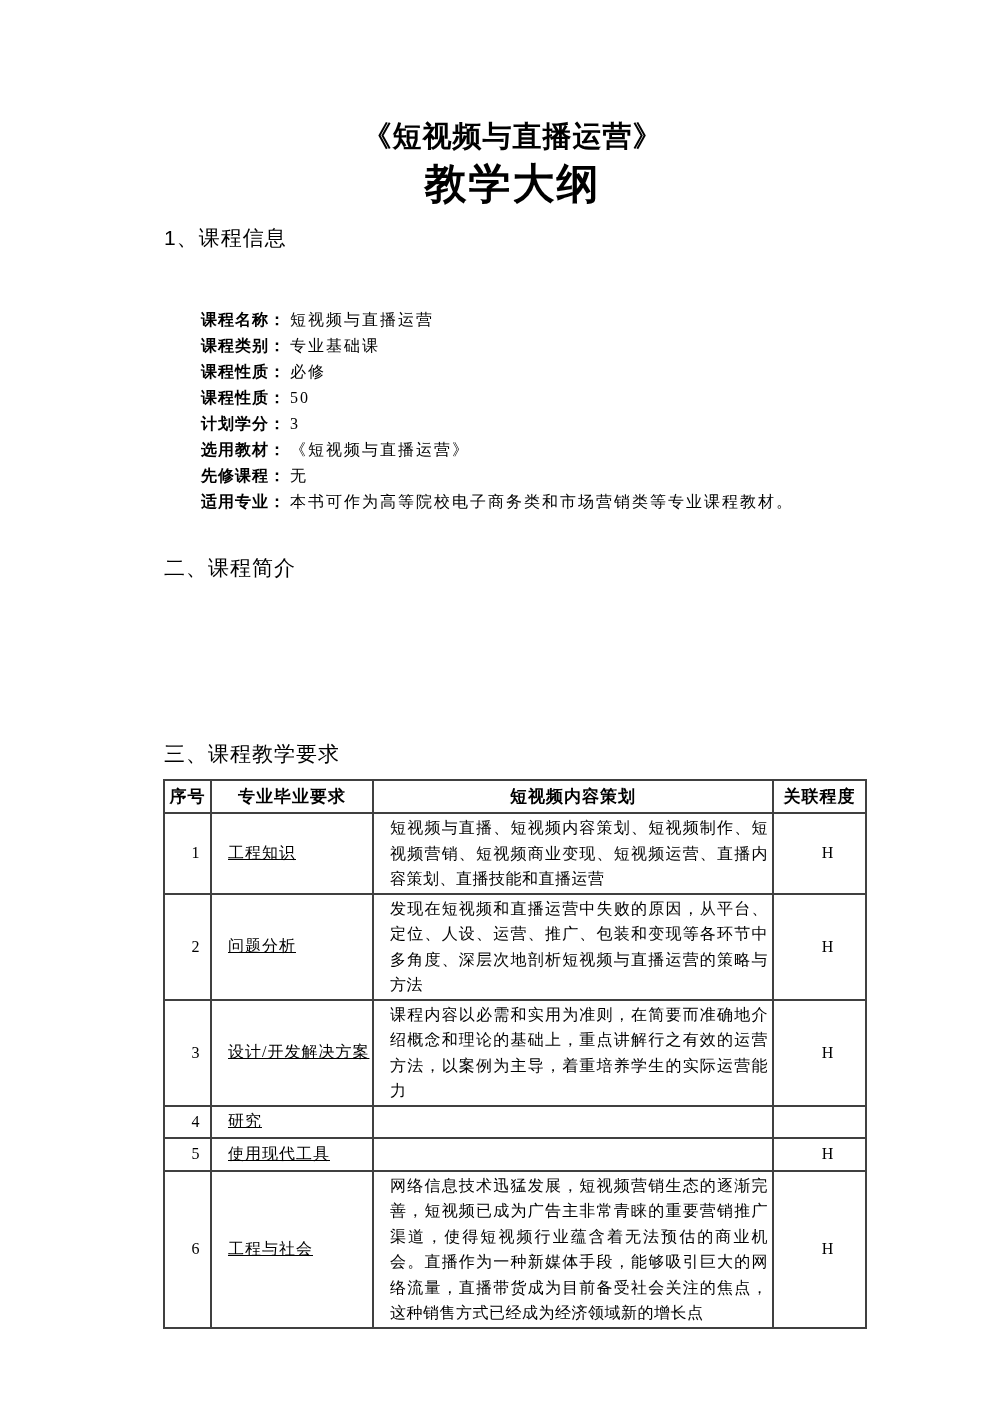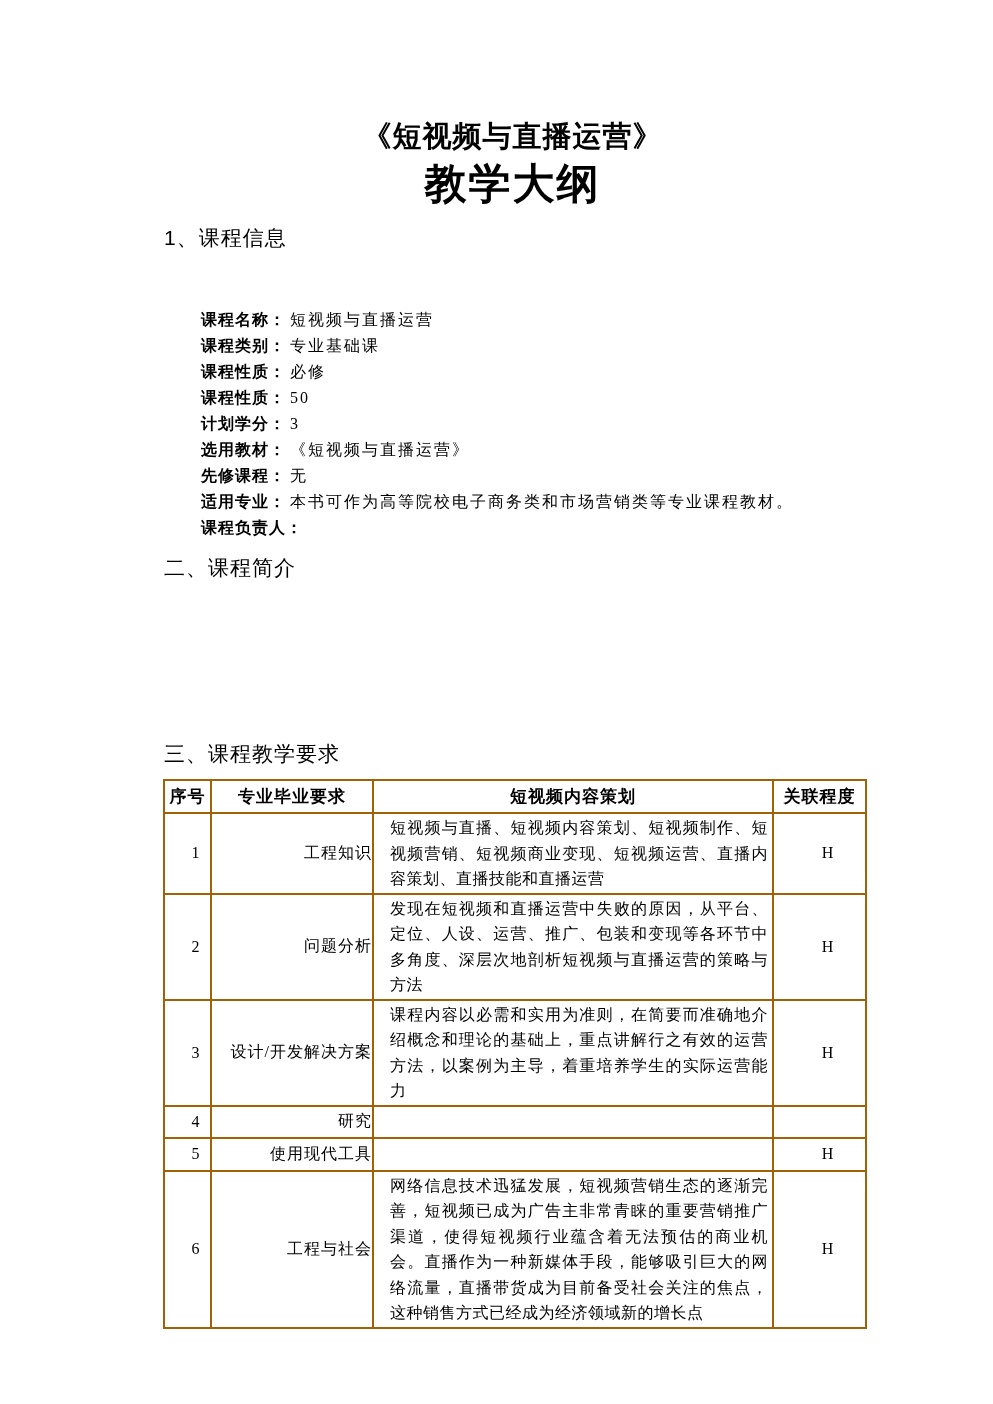--- a/index.html
+++ b/index.html
@@ -57,32 +57,32 @@
     text-align: justify; text-indent: 2em;
   }
 
   
   .req-table {
     position: absolute; top: 779px; left: 147px;
     width: 702px; border-collapse: collapse; table-layout: fixed;
     background: #ffffff;
   }
   .req-table th, .req-table td {
-    border: 2px solid #a16207;
+    border: 2px solid #404040;
     overflow: hidden;
   }
   .req-table th {
     font-family: "Liberation Sans", sans-serif;
     font-weight: 700; font-size: 17px;
     text-align: center; vertical-align: middle;
     letter-spacing: 1px;
   }
   .req-table td { font-size: 16px; vertical-align: middle; padding-left: 16px; }
   .cell-no { text-align: center; font-family: "Liberation Serif", serif; }
-  .cell-grad { text-align: right; letter-spacing: 1px; }
+  .cell-grad { text-align: left; letter-spacing: 1px; text-decoration: underline; }
   .cell-teach {
     text-align: justify; padding: 1px 4px;
     line-height: 25.5px; letter-spacing: 0.5px;
   }
   .cell-rel { text-align: center; font-family: "Liberation Serif", serif; font-size: 17px; }
 
   tr.h-row  { height: 33px; }
   tr.row-1  { height: 76px; }
   tr.row-2  { height: 80px; }
   tr.row-3  { height: 80px; }
@@ -119,23 +119,20 @@
       <span class="info-label">计划学分：</span><span class="info-value">3</span>
     </div>
     <div class="info-line">
       <span class="info-label">选用教材：</span><span class="info-value">《短视频与直播运营》</span>
     </div>
     <div class="info-line">
       <span class="info-label">先修课程：</span><span class="info-value">无</span>
     </div>
     <div class="info-line">
       <span class="info-label">适用专业：</span><span class="info-value">本书可作为高等院校电子商务类和市场营销类等专业课程教材。</span>
-    </div>
-    <div class="info-line">
-      <span class="info-label">课程负责人：</span><span class="info-value"></span>
     </div>
   </div>
 
   <div class="sec-heading sec2">二、课程简介</div>
 
 
   <div class="sec-heading sec3">三、课程教学要求</div>
 
   <table class="req-table">
     <colgroup>

